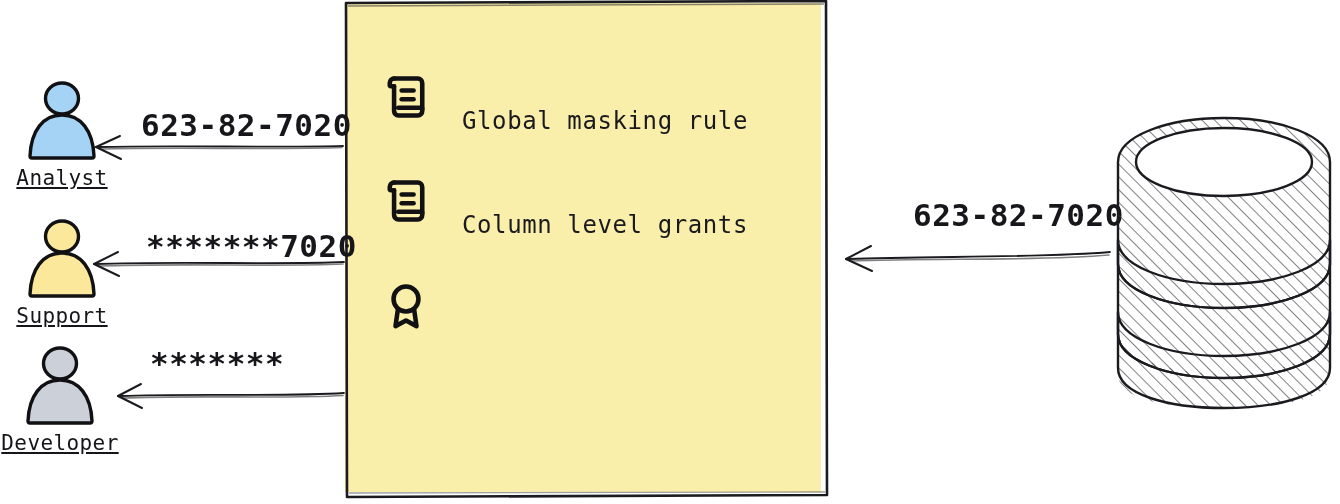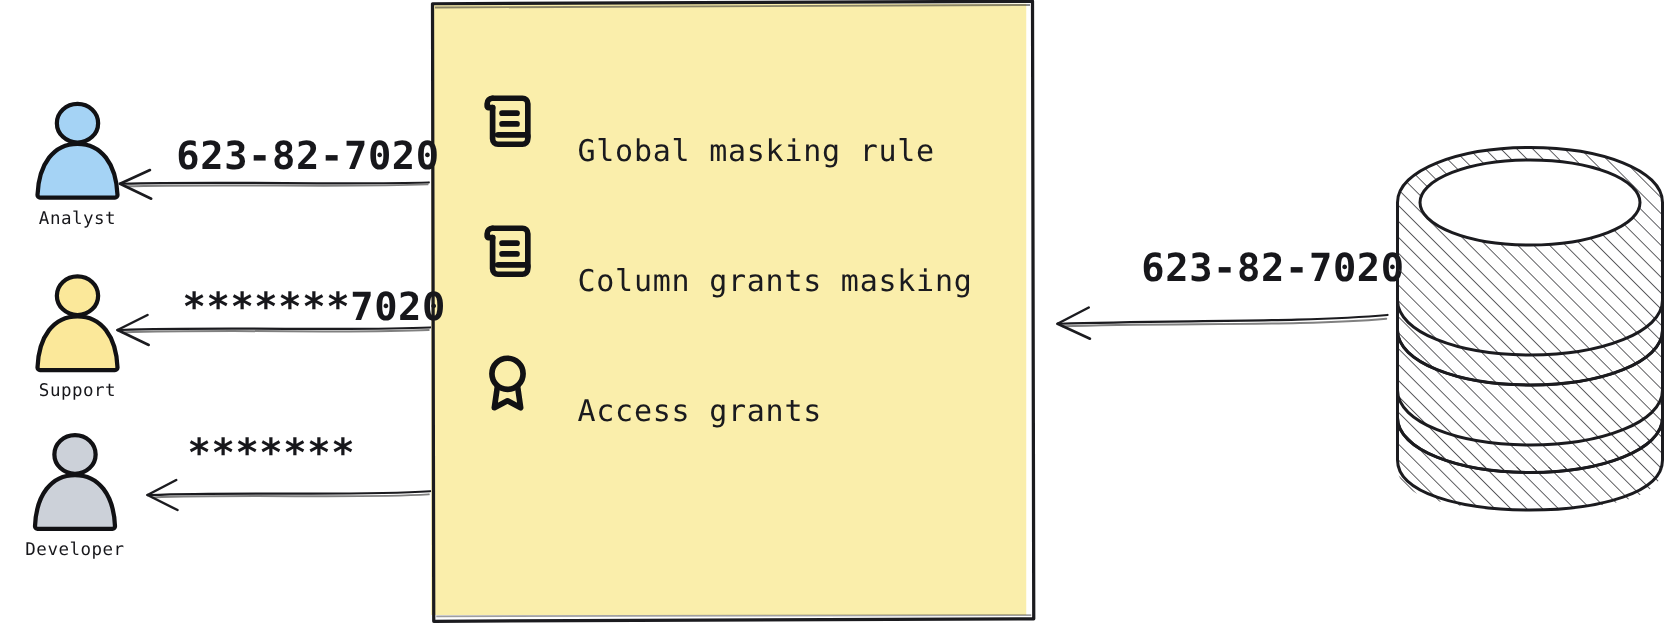--- a/index.html
+++ b/index.html
@@ -29,26 +29,27 @@
     width: 118px;
     text-align: center;
   }
   .actor-icon {
     width: 86px;
     height: 92px;
     margin: 0 auto;
     display: block;
   }
   .actor-label {
-    font-size: 14px;
+    font-size: 21px;
     letter-spacing: 0.4px;
     line-height: 1;
     margin-top: -2px;
     color: #16161a;
     white-space: nowrap;
+    text-decoration: underline;
   }
 
   
   .arrow-label {
     position: absolute;
     font-size: 31px;
     font-weight: 700;
     letter-spacing: 0.5px;
     white-space: nowrap;
     color: #17171b;
@@ -154,32 +155,31 @@
     <div class="card-row">
       <svg class="row-icon" viewBox="0 0 48 48">
         <g fill="none" stroke="#111114" stroke-width="4.2" stroke-linecap="round" stroke-linejoin="round">
           <path d="M13,7 h22 a4,4 0 0 1 4,4 v24"></path>
           <path d="M13,7 a4,4 0 0 0 -4,4 v2 a1,1 0 0 0 1,1 h3"></path>
           <path d="M13,14 v23 a4,4 0 0 0 4,4 h18 a4,4 0 0 0 4,-4 v-2 a1,1 0 0 0 -1,-1 h-21"></path>
           <path d="M20,18 h11"></path>
           <path d="M20,26 h11"></path>
         </g>
       </svg>
-      <div class="row-label">Column grants masking</div>
+      <div class="row-label">Column level grants</div>
     </div>
 
 
     <div class="card-row">
       <svg class="row-icon" viewBox="0 0 48 48">
         <g fill="none" stroke="#111114" stroke-width="4.2" stroke-linecap="round" stroke-linejoin="round">
           <circle cx="24" cy="18.5" r="11.5"></circle>
           <path d="M16.5,28.2 L14.3,43.5 L24,38.4 L33.7,43.5 L31.5,28.2"></path>
         </g>
       </svg>
-      <div class="row-label">Access grants</div>
     </div>
   </div>
 
   <div class="actor" style="left:3px; top:78px;">
     <svg class="actor-icon" viewBox="0 0 86 92">
       <ellipse cx="43" cy="20.5" rx="16.5" ry="15.5" fill="#a5d3f5" stroke="#111114" stroke-width="3.4"></ellipse>
       <path d="M43,37 C24,37 12,53 11,78 a2,2 0 0 0 2,2 h60 a2,2 0 0 0 2,-2 C74,53 62,37 43,37 Z" fill="#a5d3f5" stroke="#111114" stroke-width="3.4" stroke-linejoin="round"></path>
     </svg>
     <div class="actor-label">Analyst</div>
   </div>

